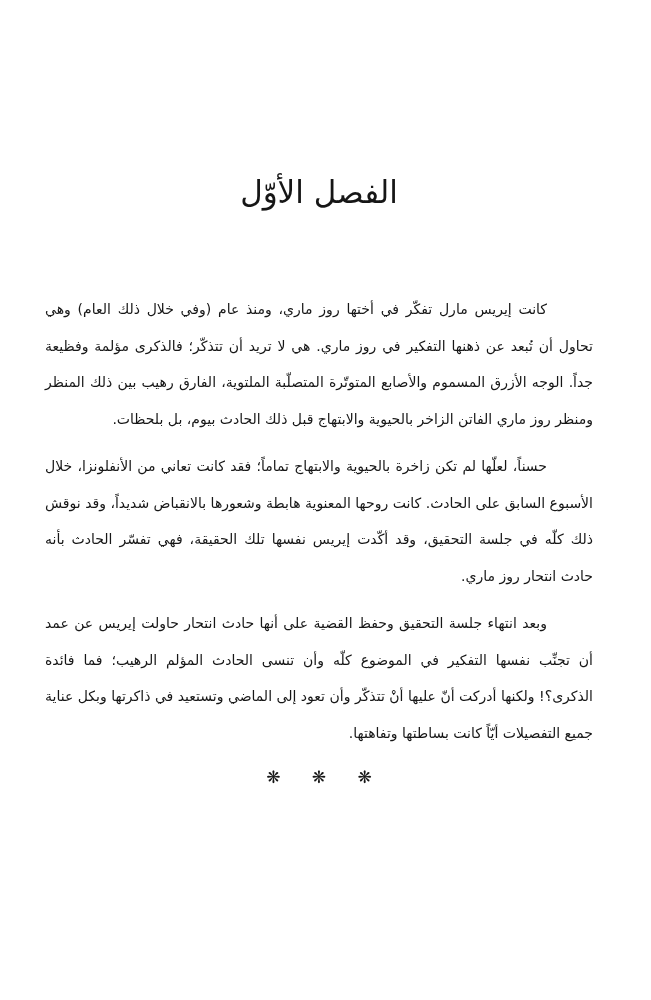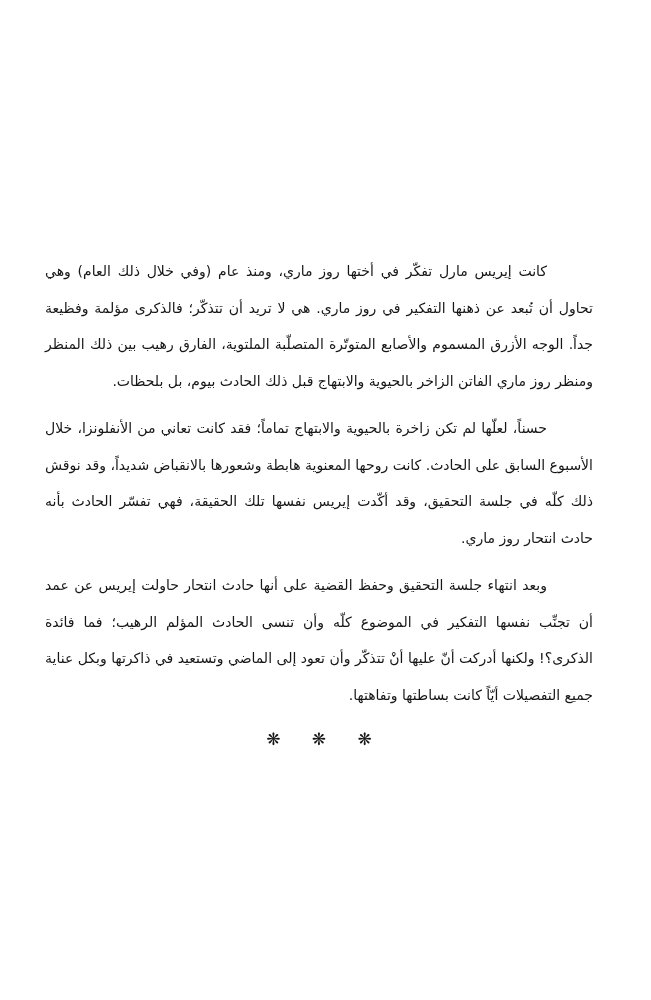--- a/index.html
+++ b/index.html
@@ -52,20 +52,21 @@
     word-spacing: 26px;
     color: #161616;
     direction: ltr;
   }
 </style>
 </head>
 <body>
 
 <div class="page" lang="ar" dir="rtl">
 
+  <h1 class="chapter-title">الفصل الأوّل</h1>
 
   <div class="body-text">
     <p>كانت إيريس مارل تفكّر في أختها روز ماري، ومنذ عام (وفي خلال ذلك العام) وهي تحاول أن تُبعد عن ذهنها التفكير في روز ماري. هي لا تريد أن تتذكّر؛ فالذكرى مؤلمة وفظيعة جداً. الوجه الأزرق المسموم والأصابع المتوتّرة المتصلّبة الملتوية، الفارق رهيب بين ذلك المنظر ومنظر روز ماري الفاتن الزاخر بالحيوية والابتهاج قبل ذلك الحادث بيوم، بل بلحظات.</p>
     <p>حسناً، لعلّها لم تكن زاخرة بالحيوية والابتهاج تماماً؛ فقد كانت تعاني من الأنفلونزا، خلال الأسبوع السابق على الحادث. كانت روحها المعنوية هابطة وشعورها بالانقباض شديداً، وقد نوقش ذلك كلّه في جلسة التحقيق، وقد أكّدت إيريس نفسها تلك الحقيقة، فهي تفسّر الحادث بأنه حادث انتحار روز ماري.</p>
     <p>وبعد انتهاء جلسة التحقيق وحفظ القضية على أنها حادث انتحار حاولت إيريس عن عمد أن تجنِّب نفسها التفكير في الموضوع كلّه وأن تنسى الحادث المؤلم الرهيب؛ فما فائدة الذكرى؟! ولكنها أدركت أنّ عليها أنْ تتذكّر وأن تعود إلى الماضي وتستعيد في ذاكرتها وبكل عناية جميع التفصيلات أيّاً كانت بساطتها وتفاهتها.</p>
   </div>
 
   <div class="section-separator">❋ ❋ ❋</div>
 
 </div>

